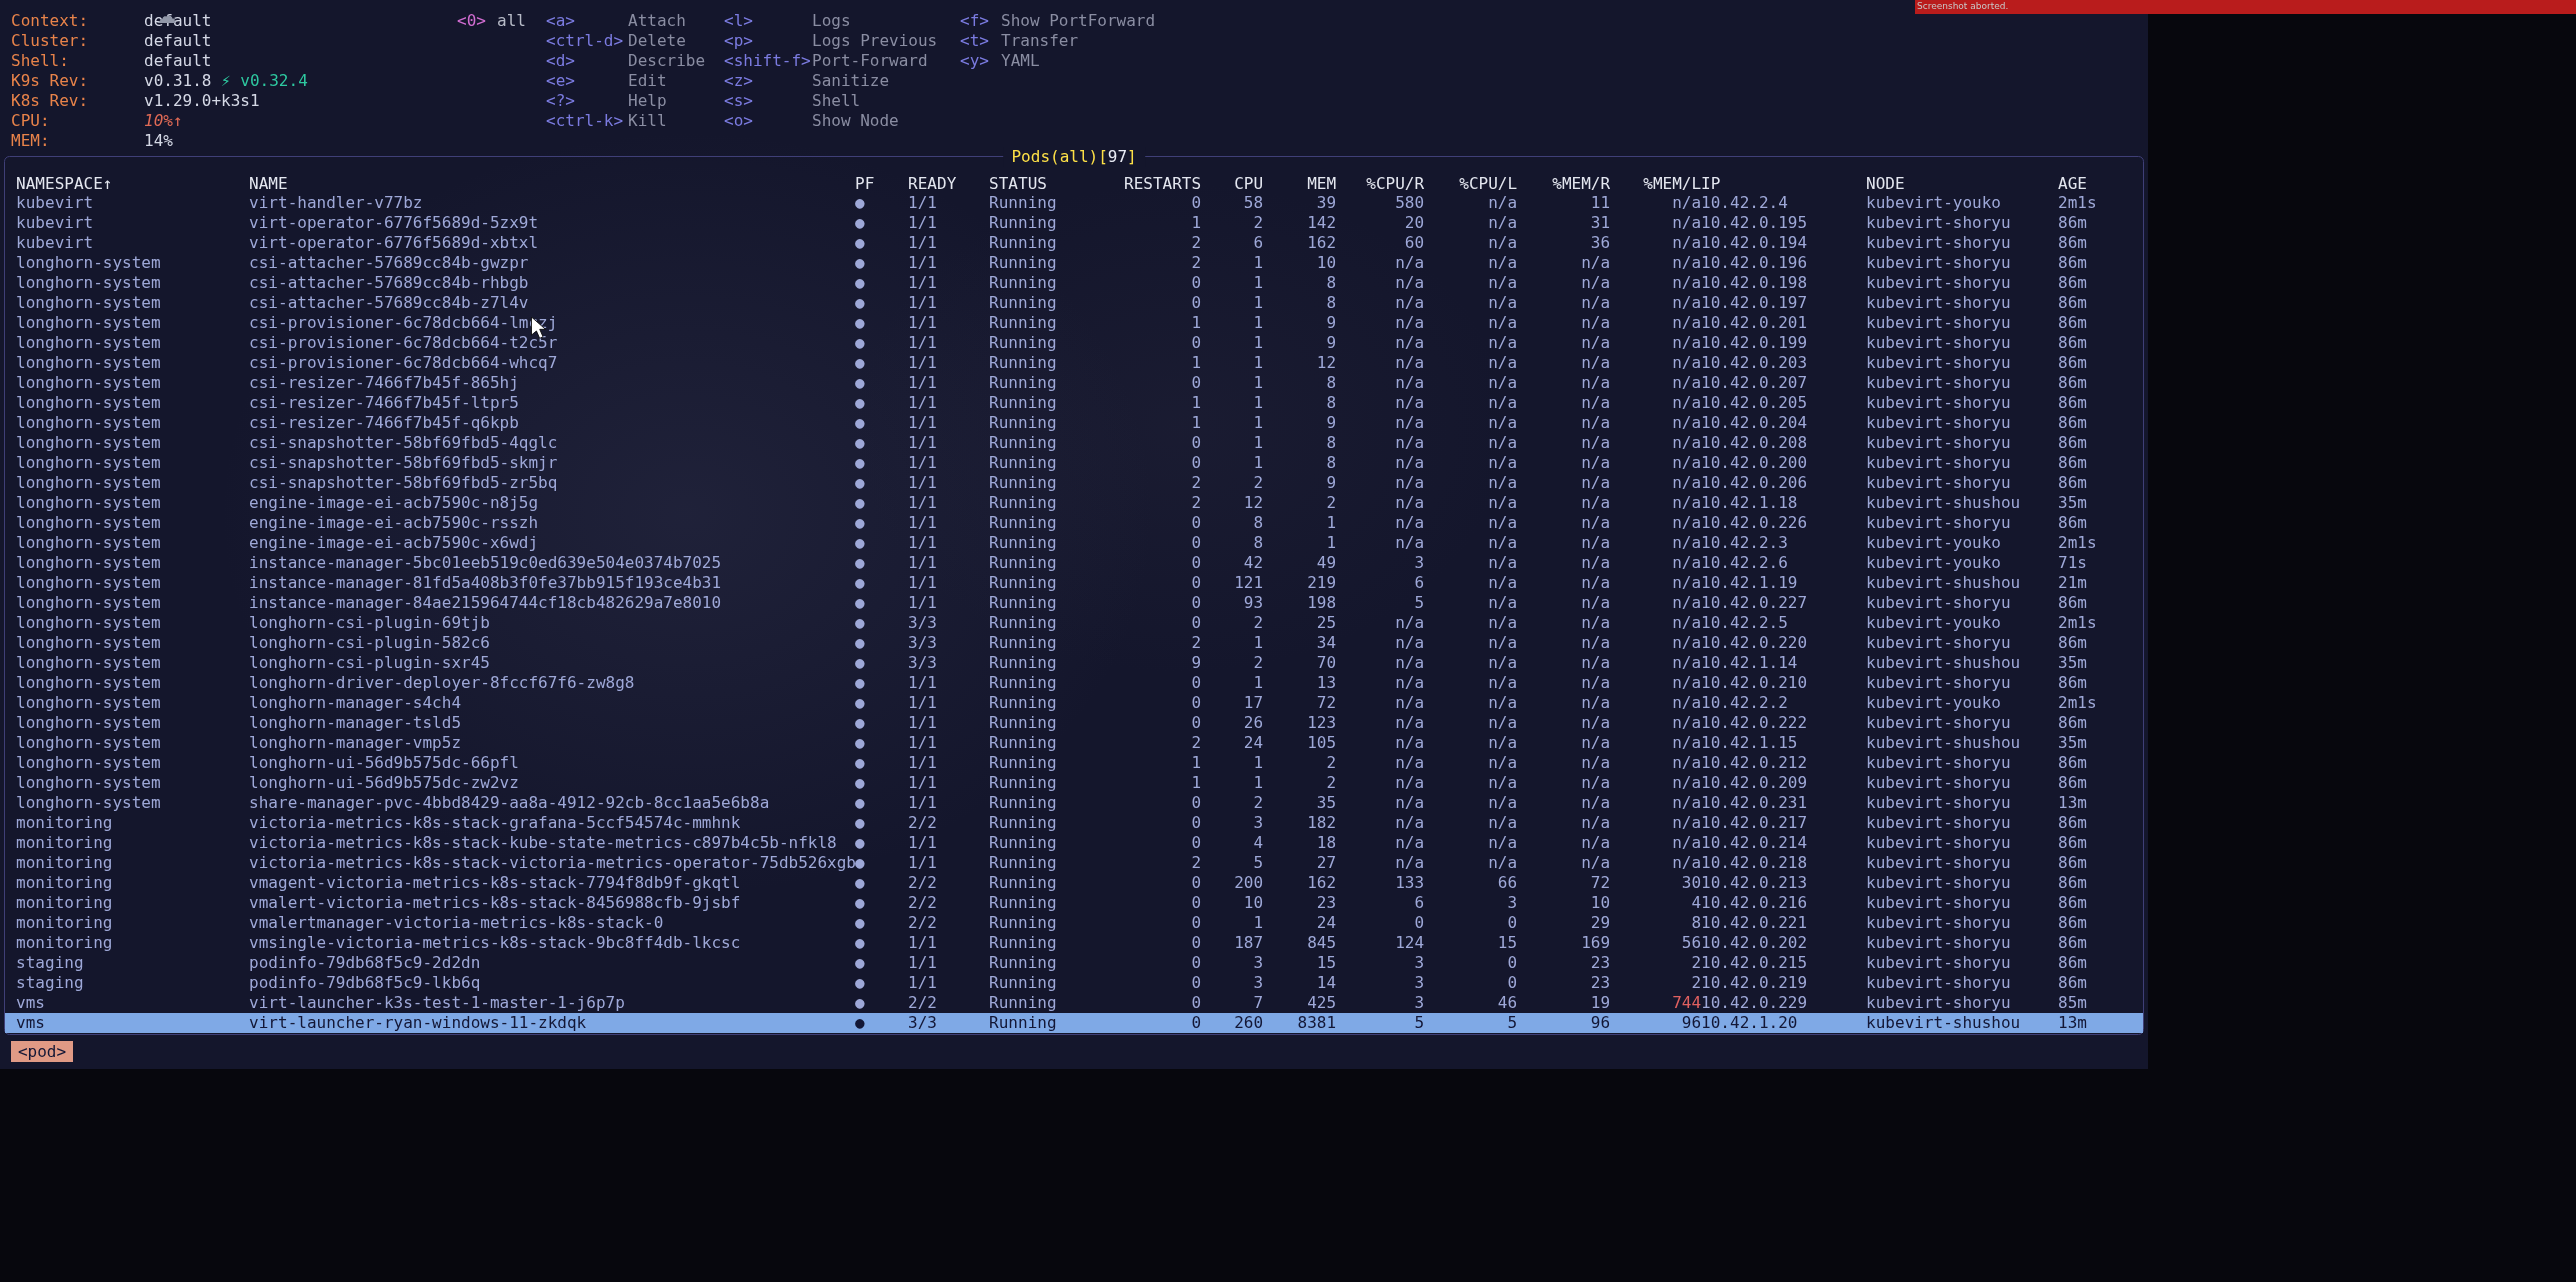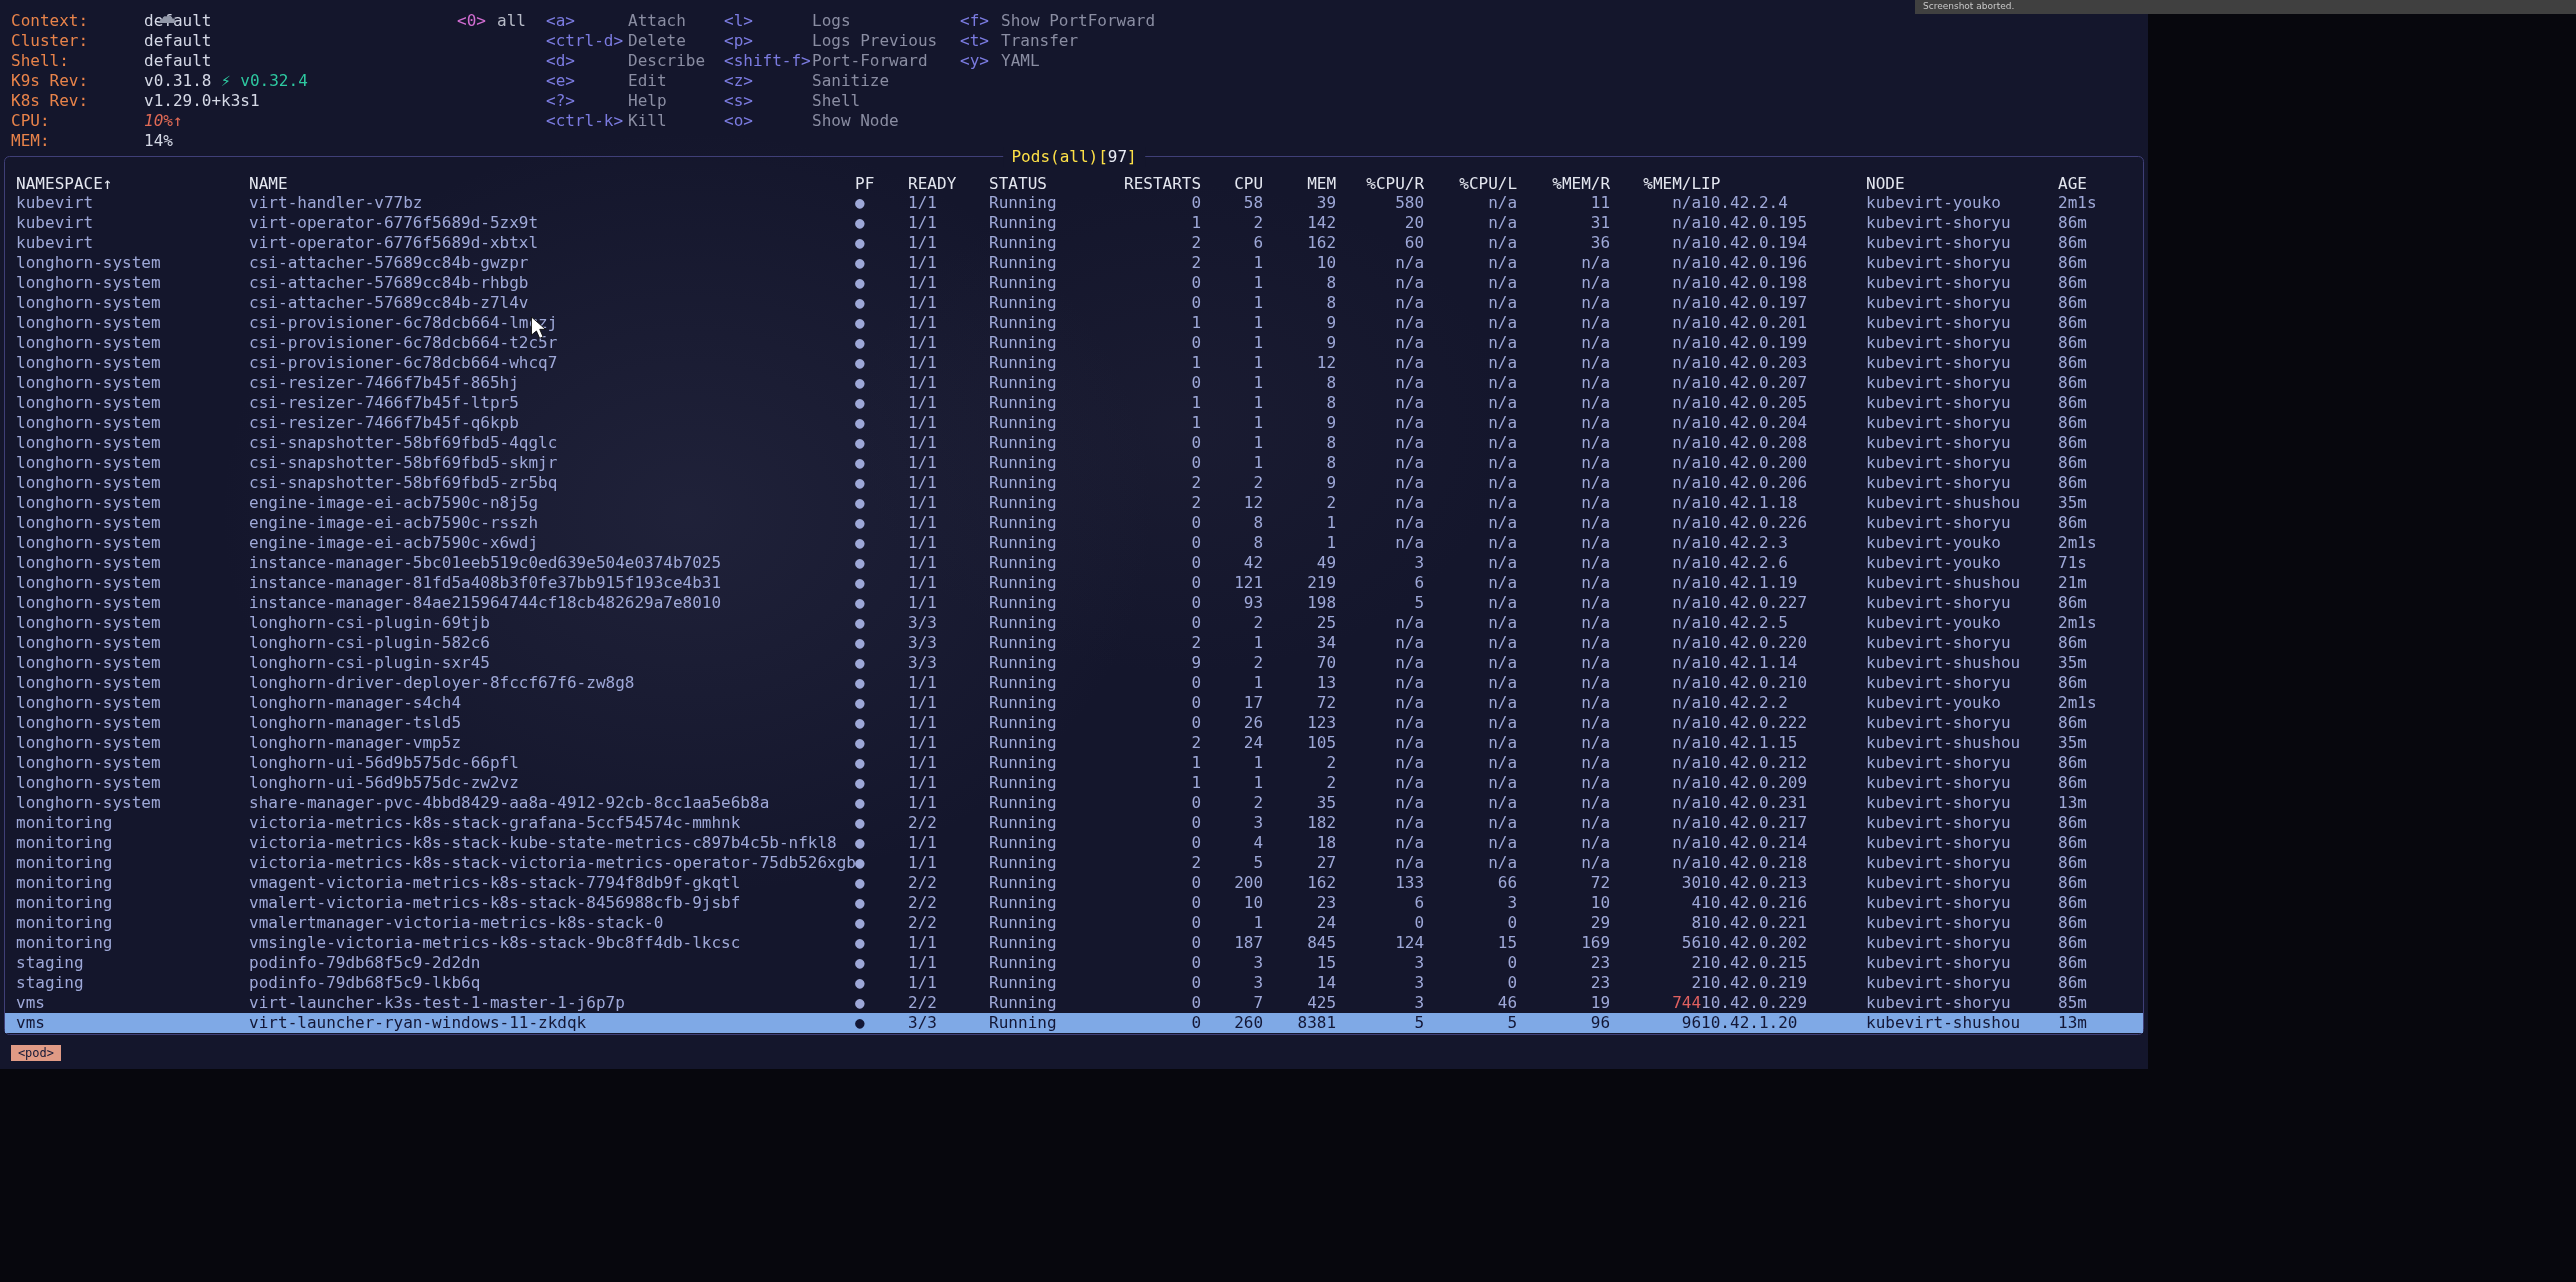--- a/index.html
+++ b/index.html
@@ -68,27 +68,27 @@
   }
   .thead { position:absolute; top:16.5px; left:0; right:0; color:#e4e7f0; }
   .tbody { position:absolute; top:36px; left:0; right:0; }
   .row { color:#9ea8d8; }
   .cell { overflow:hidden; }
   .cell.num { text-align:right; }
   .cell.alert { color:#e06060;margin-left:24px; }
   .row.selected { background:#7fa9e6; color:#131736; }
   
   .crumb-bar { position:absolute; left:11px; top:1042px; height:20.6px; }
-  .crumb { background:#e09a85; color:#131736; padding:1.4px 6.9px; font-size:12px;margin-top:25px; }
+  .crumb { background:#e09a85; color:#131736; padding:1.4px 6.9px; font-size:16px;margin-top:25px; }
   
   .notif {
     position:absolute; left:1915px; top:0; width:661px; height:13.7px;
-    background:#404040; color:#c8c8c8;
+    background:#b91c1c; color:#c8c8c8;
     font-family:"DejaVu Sans", sans-serif; font-size:9px; line-height:13px;
-    padding-left:8px;
+    padding-left:2px;
   }
   
   .cursor { position:absolute; left:529px; top:317px; }
 </style>
 </head>
 <body>
 
 <div class="terminal">
 
   <div class="info-block">

